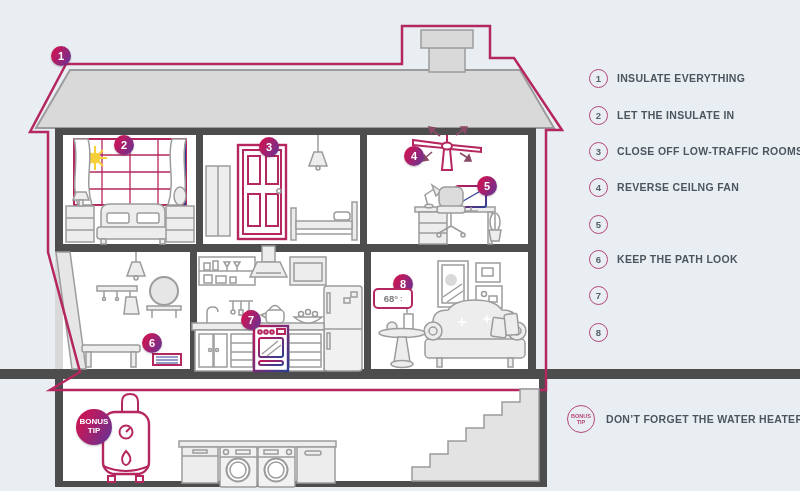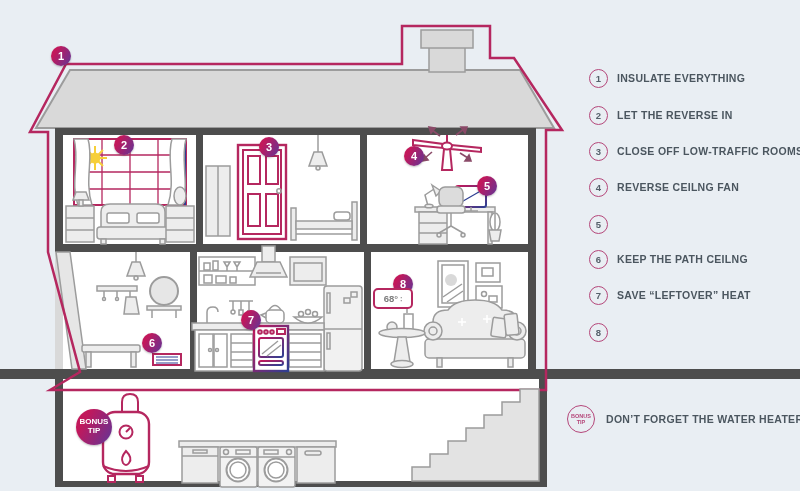--- a/index.html
+++ b/index.html
@@ -407,40 +407,39 @@
     <span>68°</span>
       <span class="dots"></span>
   </div>
 
   <div class="tip" style="top:68px;">
     <span class="tip-circle">1</span>
     <span class="tip-label">INSULATE EVERYTHING</span>
   </div>
   <div class="tip" style="top:105px;">
     <span class="tip-circle">2</span>
-    <span class="tip-label">LET THE REVERSE IN</span>
+    <span class="tip-label">LET THE INSULATE IN</span>
   </div>
   <div class="tip" style="top:141px;">
     <span class="tip-circle">3</span>
     <span class="tip-label">CLOSE OFF LOW-TRAFFIC ROOMS</span>
   </div>
   <div class="tip" style="top:177px;">
     <span class="tip-circle">4</span>
     <span class="tip-label">REVERSE CEILNG FAN</span>
   </div>
   <div class="tip" style="top:214px;">
     <span class="tip-circle">5</span>
   </div>
   <div class="tip" style="top:249px;">
     <span class="tip-circle">6</span>
-    <span class="tip-label">KEEP THE PATH CEILNG</span>
+    <span class="tip-label">KEEP THE PATH LOOK</span>
   </div>
   <div class="tip" style="top:285px;">
     <span class="tip-circle">7</span>
-    <span class="tip-label">SAVE “LEFTOVER” HEAT</span>
   </div>
   <div class="tip" style="top:322px;">
     <span class="tip-circle">8</span>
   </div>
   <div class="tip bonus-row" style="top:409px;">
     <span class="tip-circle bonus">BONUS TIP</span>
     <span class="tip-label">DON’T FORGET THE WATER HEATER</span>
   </div>
 
 </div>

